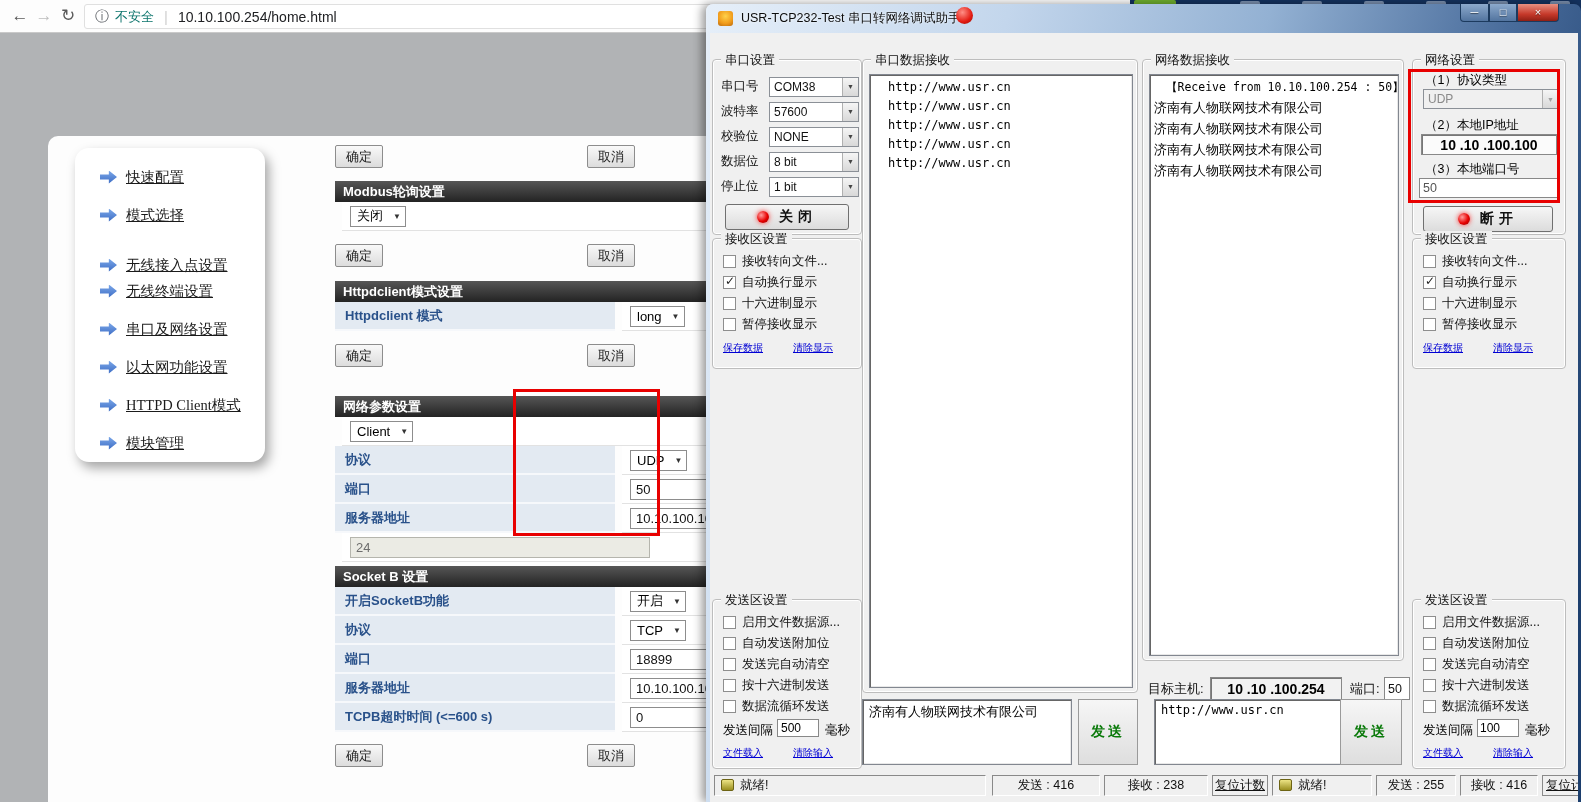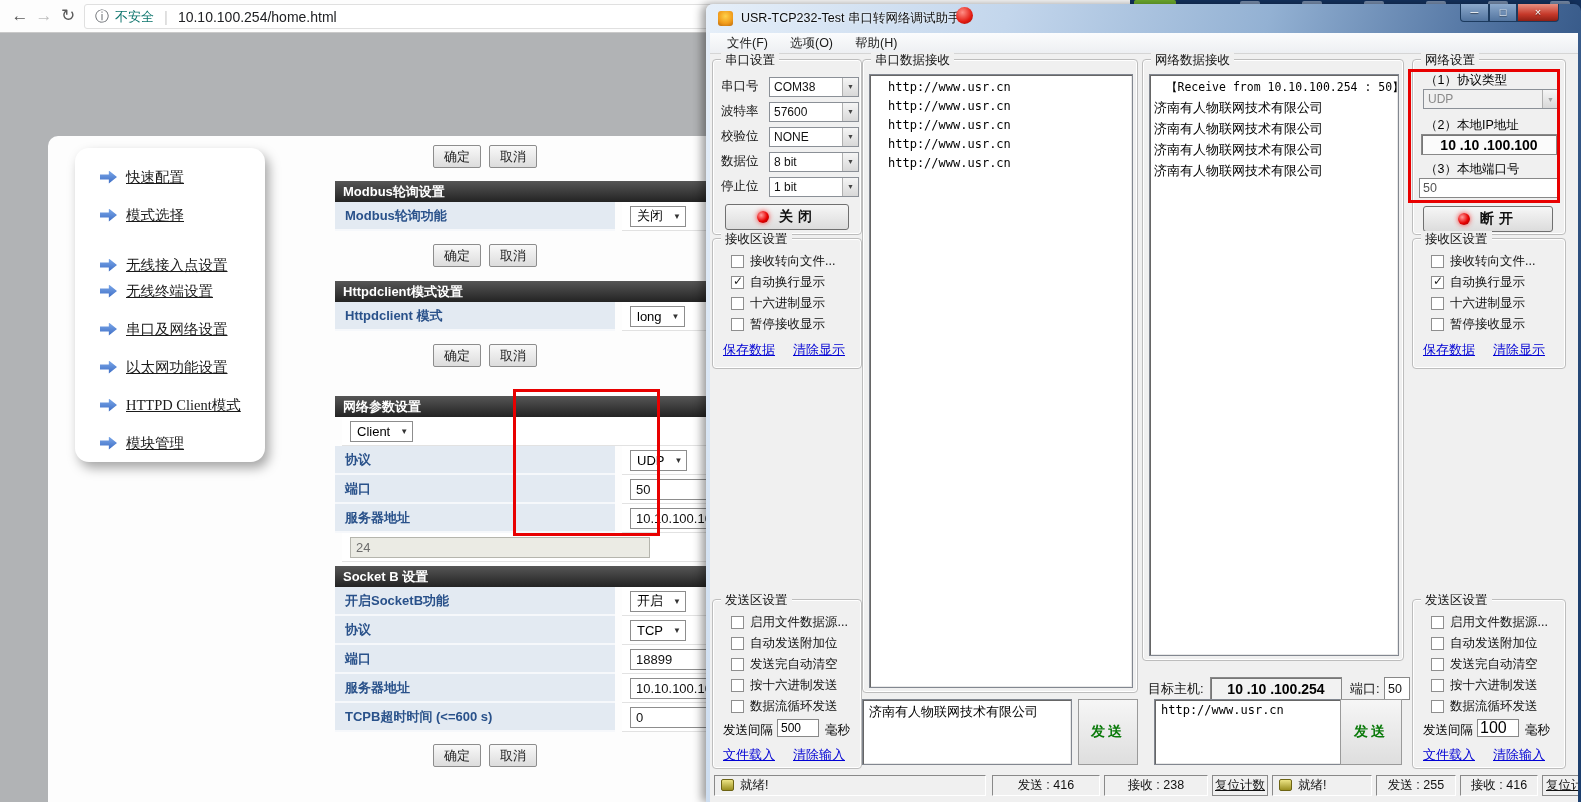--- a/index.html
+++ b/index.html
@@ -33,21 +33,21 @@
   
   .fsec{position:absolute;left:335px;width:600px;height:21px;background:linear-gradient(#565656,#232323);color:#fff;font-weight:bold;font-size:13px;line-height:21px;padding-left:8px;}
   .frow{position:absolute;left:335px;width:600px;height:29px;display:flex;}
   .flabel{width:280px;background:#e3eaf2;border-bottom:2px solid #f6f8fb;color:#29518a;font-weight:bold;font-size:13px;display:flex;align-items:center;padding-left:10px;}
   .fgap{width:7px;}
   .fval{flex:1;background:#fff;border-bottom:1px solid #e2e2e2;display:flex;align-items:center;padding-left:8px;}
   .fsel{display:inline-flex;align-items:center;height:21px;border:1px solid #8d8d8d;background:#fff;font-size:13px;padding:0 4px 0 6px;cursor:pointer;}
   .fsel .car{font-size:8px;color:#333;margin-left:10px;}
   .finp{height:21px;width:300px;border:1px solid #8d8d8d;font-size:13px;padding:0 5px;background:#fff;color:#111;}
   .finp.dis{background:#ebebe4;color:#6d6d6d;border-color:#b5b5ad;}
-  .fbtns{position:absolute;left:335px;width:300px;display:flex;justify-content:center;gap:8px;}
+  .fbtns{position:absolute;left:335px;width:300px;display:flex;justify-content:space-between;gap:8px;}
   .gbtn{height:23px;min-width:46px;background:linear-gradient(#f9f9f9,#dcdcdc);border:1px solid #8d8d8d;border-radius:2px;font-size:13px;color:#222;padding:0 10px;cursor:pointer;}
   .hl{position:absolute;border:3px solid #e80000;z-index:4;}
 
   
   #appwin{position:absolute;left:706px;top:4px;width:875px;height:798px;z-index:10;border-radius:7px 7px 0 0;background:linear-gradient(105deg,#e6eff9 0%,#c3d6ec 28%,#93b1d3 52%,#4a6d9c 74%,#1c3e6d 93%);box-shadow:-4px 0 10px rgba(0,0,0,.4);}
   .titlebar{position:absolute;left:0;top:0;width:100%;height:29px;display:flex;align-items:center;padding-left:12px;}
   .appico{width:15px;height:15px;border-radius:3px;background:radial-gradient(circle at 50% 35%,#ffd24a,#f09a1a 60%,#b86a10);margin-right:8px;flex:none;}
   .apptitle{font-size:12.5px;color:#0c0c0c;text-shadow:0 0 3px #fff;}
   .winbtns{position:absolute;top:0;right:22px;display:flex;}
   .wb{height:18px;border:1px solid #1c3a5e;border-top:none;color:#fff;font-size:11px;line-height:16px;text-align:center;cursor:pointer;text-shadow:0 1px 1px rgba(0,0,0,.6);}
@@ -68,26 +68,26 @@
   .combo{display:flex;align-items:center;width:90px;height:20px;border:1px solid #8b9097;background:#fff;margin-left:2px;justify-content:center;}
   .combo .ctext{flex:1;font-size:12px;padding-left:4px;color:#111;white-space:nowrap;overflow:hidden;}
   .combo .cbtn{width:16px;height:100%;background:linear-gradient(#f5f5f5,#d8d8d8);border-left:1px solid #b0b0b0;font-size:7px;color:#444;display:flex;align-items:center;justify-content:center;}
   .combo.dis{background:#f0f0f0;}
   .combo.dis .ctext{color:#8a8a8a;}
   .combo.dis .cbtn{color:#a0a0a0;}
 
   .ledbtn{position:absolute;height:26px;background:linear-gradient(#f6f6f6,#dcdcdc);border:1px solid #707070;border-radius:3px;display:flex;align-items:center;justify-content:center;gap:10px;font-size:14px;font-weight:bold;color:#111;letter-spacing:5px;cursor:pointer;}
   .led{width:12px;height:12px;border-radius:50%;background:radial-gradient(circle at 35% 35%,#ff9d9d,#e80000 55%,#8c0000);box-shadow:0 0 5px rgba(255,30,30,.9);flex:none;}
 
-  .cbrow{position:absolute;left:18px;height:18px;display:flex;align-items:center;cursor:pointer;}
+  .cbrow{position:absolute;left:10px;height:18px;display:flex;align-items:center;cursor:pointer;}
   .cb{width:13px;height:13px;background:#fff;border:1px solid #8e8e8e;margin-right:6px;position:relative;flex:none;}
   .cb::after{content:"✓";position:absolute;left:1px;top:-3px;font-size:12px;font-weight:bold;color:#222;visibility:hidden;}
   .cb.checked::after{visibility:visible;}
   .cblab{font-size:12.5px;color:#111;white-space:nowrap;}
-  .alink{font-size:13px;color:#0000d4;text-decoration:underline;cursor:pointer;white-space:nowrap;}
+  .alink{font-size:10px;color:#0000d4;text-decoration:underline;cursor:pointer;white-space:nowrap;}
 
   .sunken{background:#fff;border:1px solid #828790;box-shadow:inset 1px 1px 0 #666,inset -1px -1px 0 #e8e8e8;}
   .mono{font-family:"DejaVu Sans Mono","Liberation Mono",monospace;margin-left:12px;}
   .rxline{font-size:12px;line-height:19px;white-space:nowrap;}
   .cjkline{font-size:13px;line-height:21px;white-space:nowrap;}
 
   .sendbtn{position:absolute;background:linear-gradient(#f6f6f6,#dedede);border:1px solid #9a9a9a;color:#0a7a0a;font-weight:bold;font-size:14px;letter-spacing:3px;display:flex;align-items:center;justify-content:center;cursor:pointer;}
 
   .tlab{position:absolute;font-size:13px;color:#111;white-space:nowrap;}
   .tfield{position:absolute;background:#f2f2f2;border:1px solid #888;box-shadow:inset 1px 1px 0 #777;font-weight:bold;font-size:14px;color:#000;display:flex;align-items:center;justify-content:center;white-space:nowrap;}
@@ -160,21 +160,20 @@
       <span class="mlabel">模块管理</span>
     </div>
 
     <div class="fbtns" style="top:145px">
       <button class="gbtn">确定</button>
       <button class="gbtn">取消</button>
     </div>
 
     <div class="fsec" style="top:181px">Modbus轮询设置</div>
     <div class="frow" style="top:202px">
-      <div class="flabel">Modbus轮询功能</div>
       <div class="fgap"></div>
       <div class="fval">
         <span class="fsel">
           <span>关闭</span>
           <span class="car">▼</span>
         </span>
       </div>
     </div>
     <div class="fbtns" style="top:244px">
       <button class="gbtn">确定</button>
@@ -294,25 +293,20 @@
       <span class="apptitle">USR-TCP232-Test 串口转网络调试助手</span>
     </div>
     <div class="winbtns">
       <div class="wb min">─</div>
       <div class="wb max">□</div>
       <div class="wb close">×</div>
     </div>
     <div class="recdot"></div>
 
     <div class="client">
-      <div class="menubar">
-        <span class="menuitem">文件(F)</span>
-        <span class="menuitem">选项(O)</span>
-        <span class="menuitem">帮助(H)</span>
-      </div>
 
       <div class="group" style="left:2px;top:26px;width:150px;height:176px">
         <span class="glegend">串口设置</span>
         <div class="srow" style="top:16px">
           <span class="slab">串口号</span>
           <span class="combo">
             <span class="ctext">COM38</span>
             <span class="cbtn">▼</span>
           </span>
         </div>
@@ -487,21 +481,21 @@
         </div>
         <div class="cbrow" style="top:76px">
           <span class="cb"></span>
           <span class="cblab">按十六进制发送</span>
         </div>
         <div class="cbrow" style="top:97px">
           <span class="cb"></span>
           <span class="cblab">数据流循环发送</span>
         </div>
         <span class="abs" style="left:10px;top:122px;font-size:12.5px">发送间隔</span>
-        <input class="abs" style="left: 64px; top: 119px; width: 42px; height: 18px; border: 1px solid rgb(136, 136, 136); font-size: 16px; padding: 0px 2px;" value="100">
+        <input class="abs" style="left: 64px; top: 119px; width: 42px; height: 18px; border: 1px solid rgb(136, 136, 136); font-size: 12px; padding: 0px 2px;" value="100">
         <span class="abs" style="left:112px;top:122px;font-size:12.5px">毫秒</span>
         <span class="alink abs" style="left:10px;top:146px">文件载入</span>
         <span class="alink abs" style="left:80px;top:146px">清除输入</span>
       </div>
 
       <div class="statusbar" style="left:2px;top:739px;width:556px">
         <div class="spanel" style="left:2px;width:272px">
           <span class="readyico"></span>
           <span>就绪!</span>
         </div>

